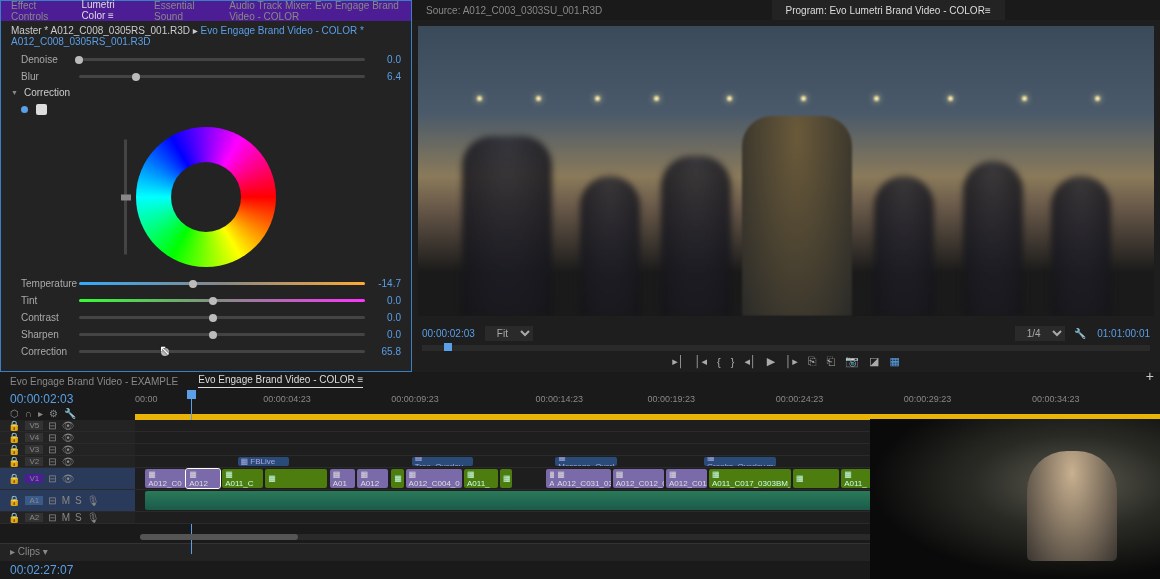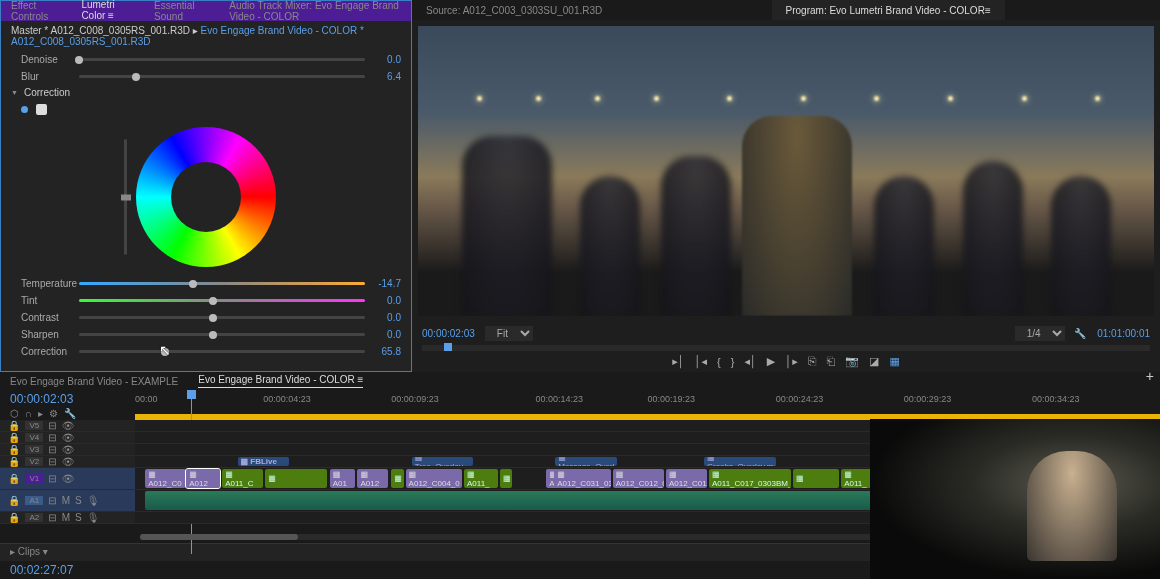--- a/index.html
+++ b/index.html
@@ -271,21 +271,21 @@
         <div class="tbody"></div>
       </div>
     <div class="track">
         <div class="thead">
           <span>🔒</span>
           <span class="tlabel">V2</span>
           <span>⊟</span>
           <span>👁</span>
         </div>
         <div class="tbody" id="v2body">
-          <div class="clip blue" style="left: 10%; width: 5%; font-weight: bold;">▦ FBLive</div>
+          <div class="clip blue" style="left: 10%; width: 5%;">▦ FBLive</div>
           <div class="clip blue" style="left: 27%; width: 6%;">▦ Tree_Overlay</div>
           <div class="clip blue" style="left: 41%; width: 6%;">▦ Message_Overl</div>
           <div class="clip blue" style="left: 55.5%; width: 7%;">▦ Graphs_Overlay.mov</div>
         </div>
       </div>
     <div class="track tall">
         <div class="thead" style="background:#2a3a5a">
           <span>🔒</span>
           <span class="tlabel" style="background:#4c1d95">V1</span>
           <span>⊟</span>

